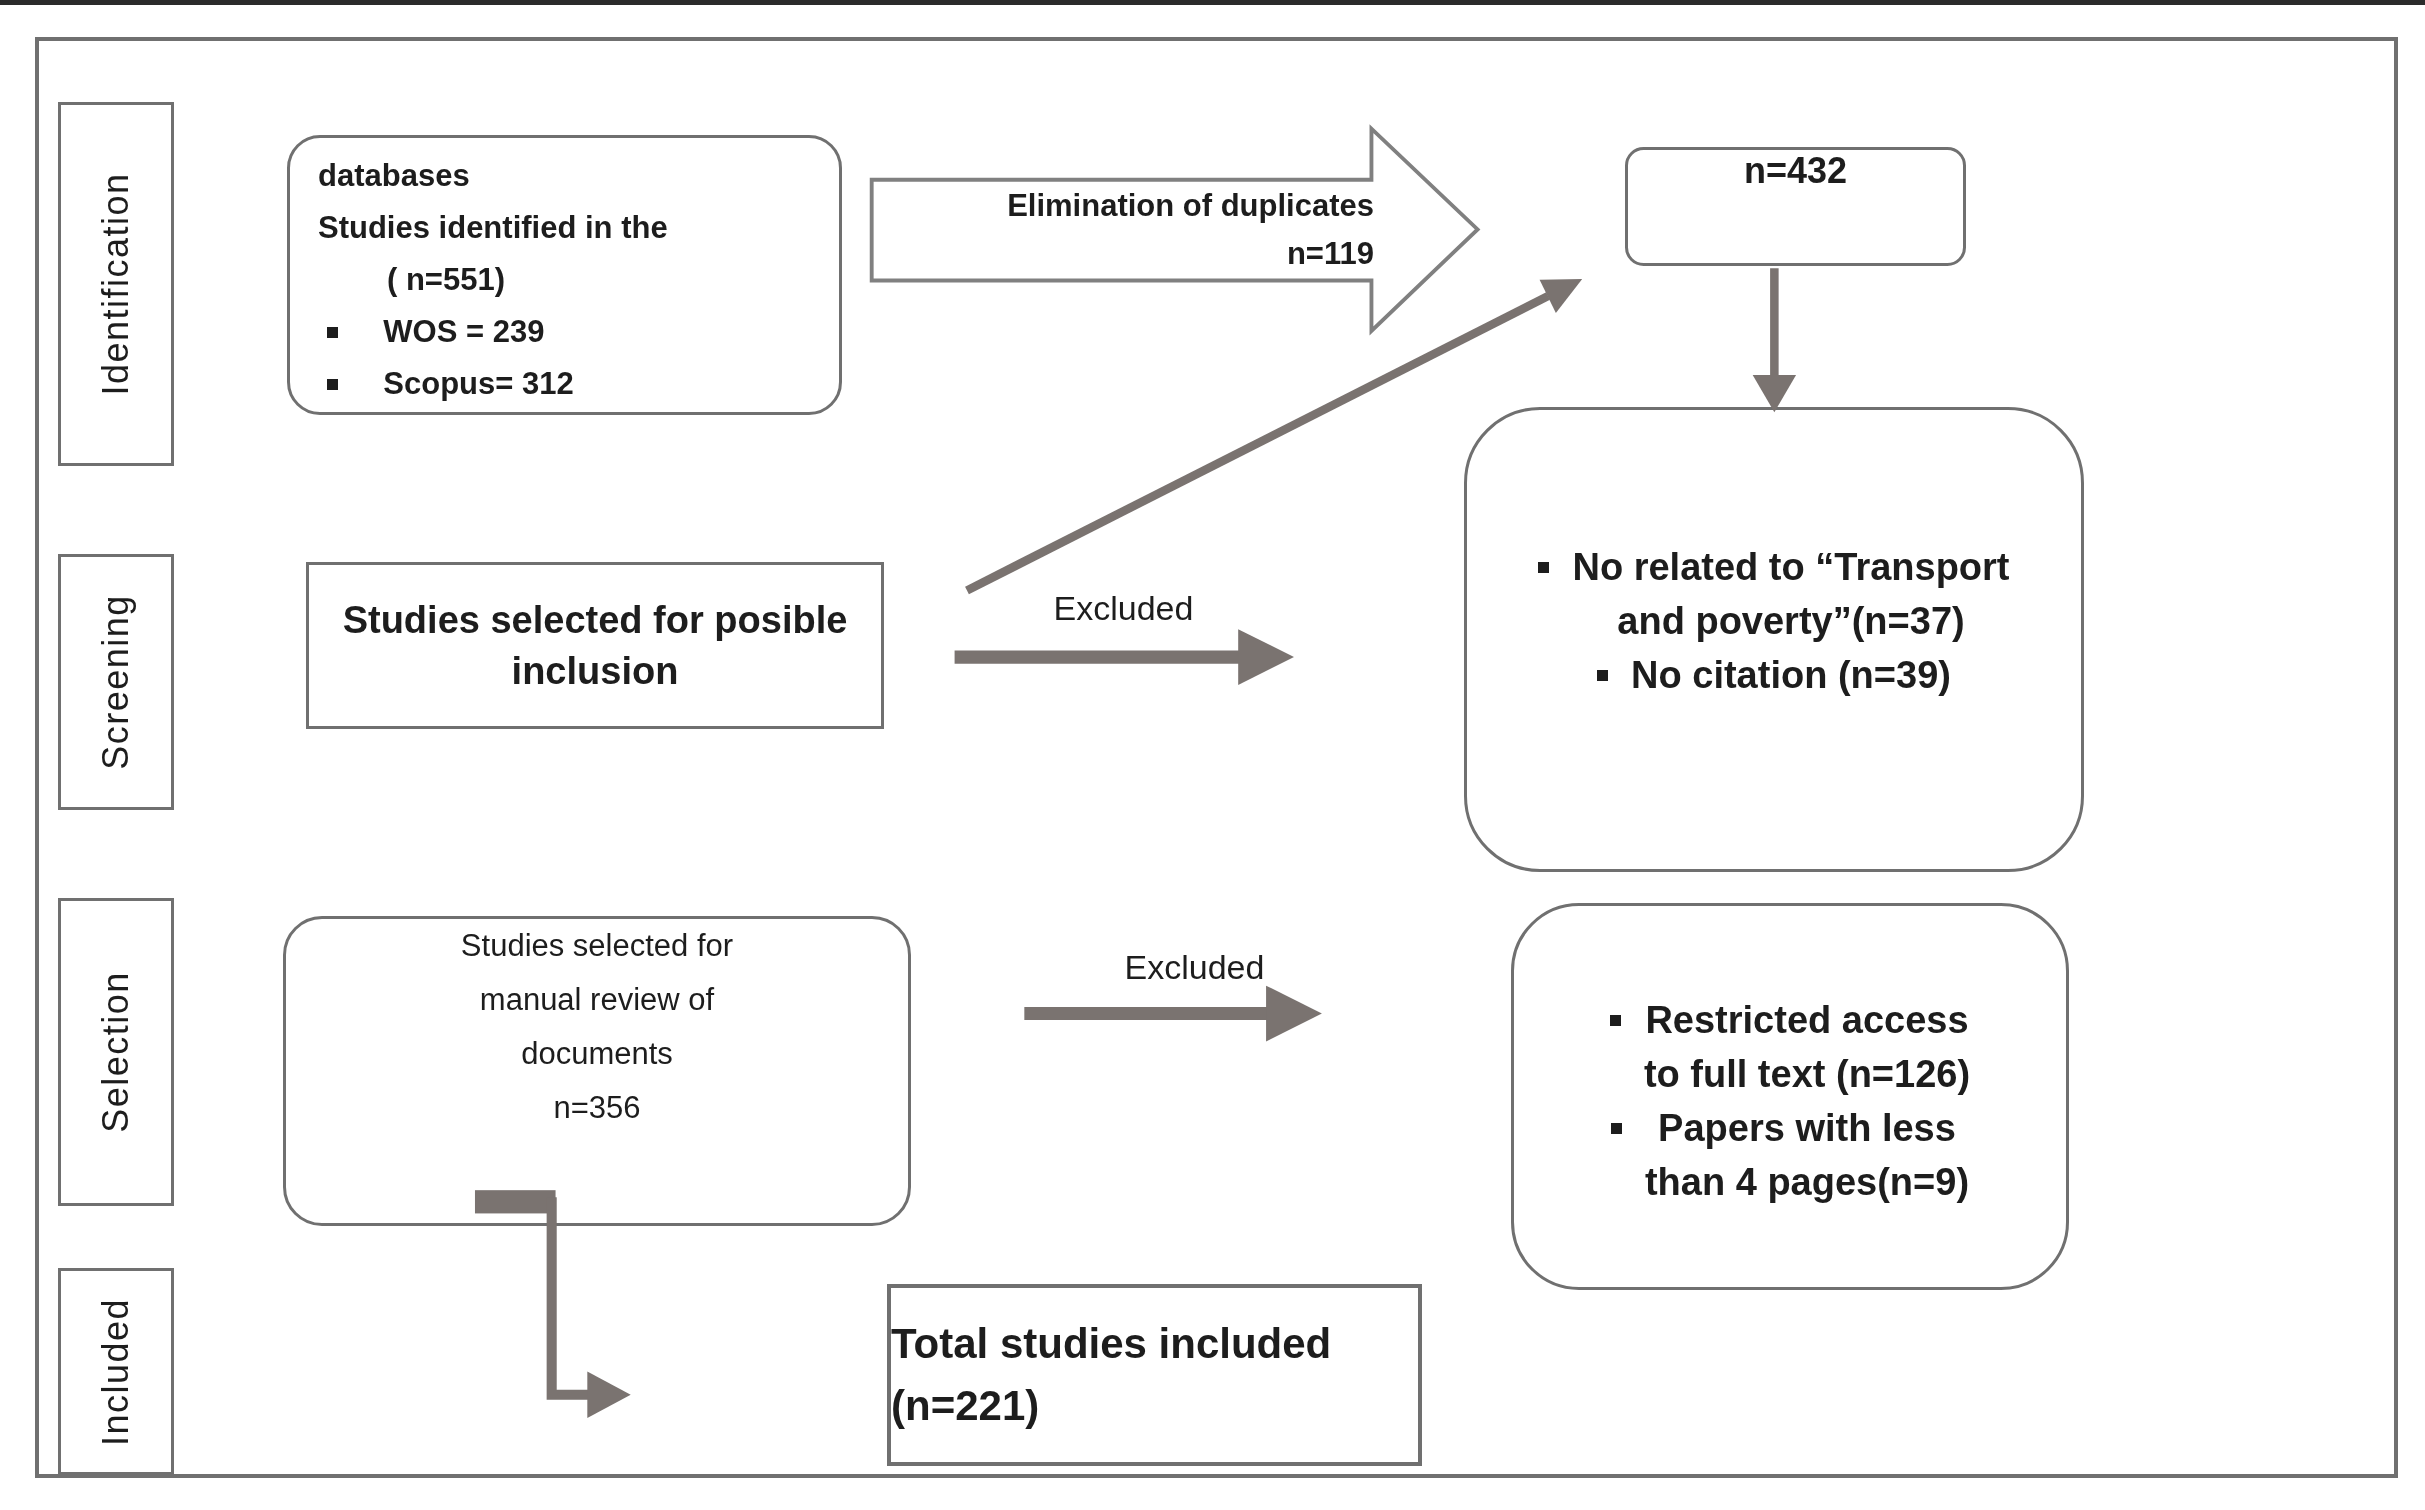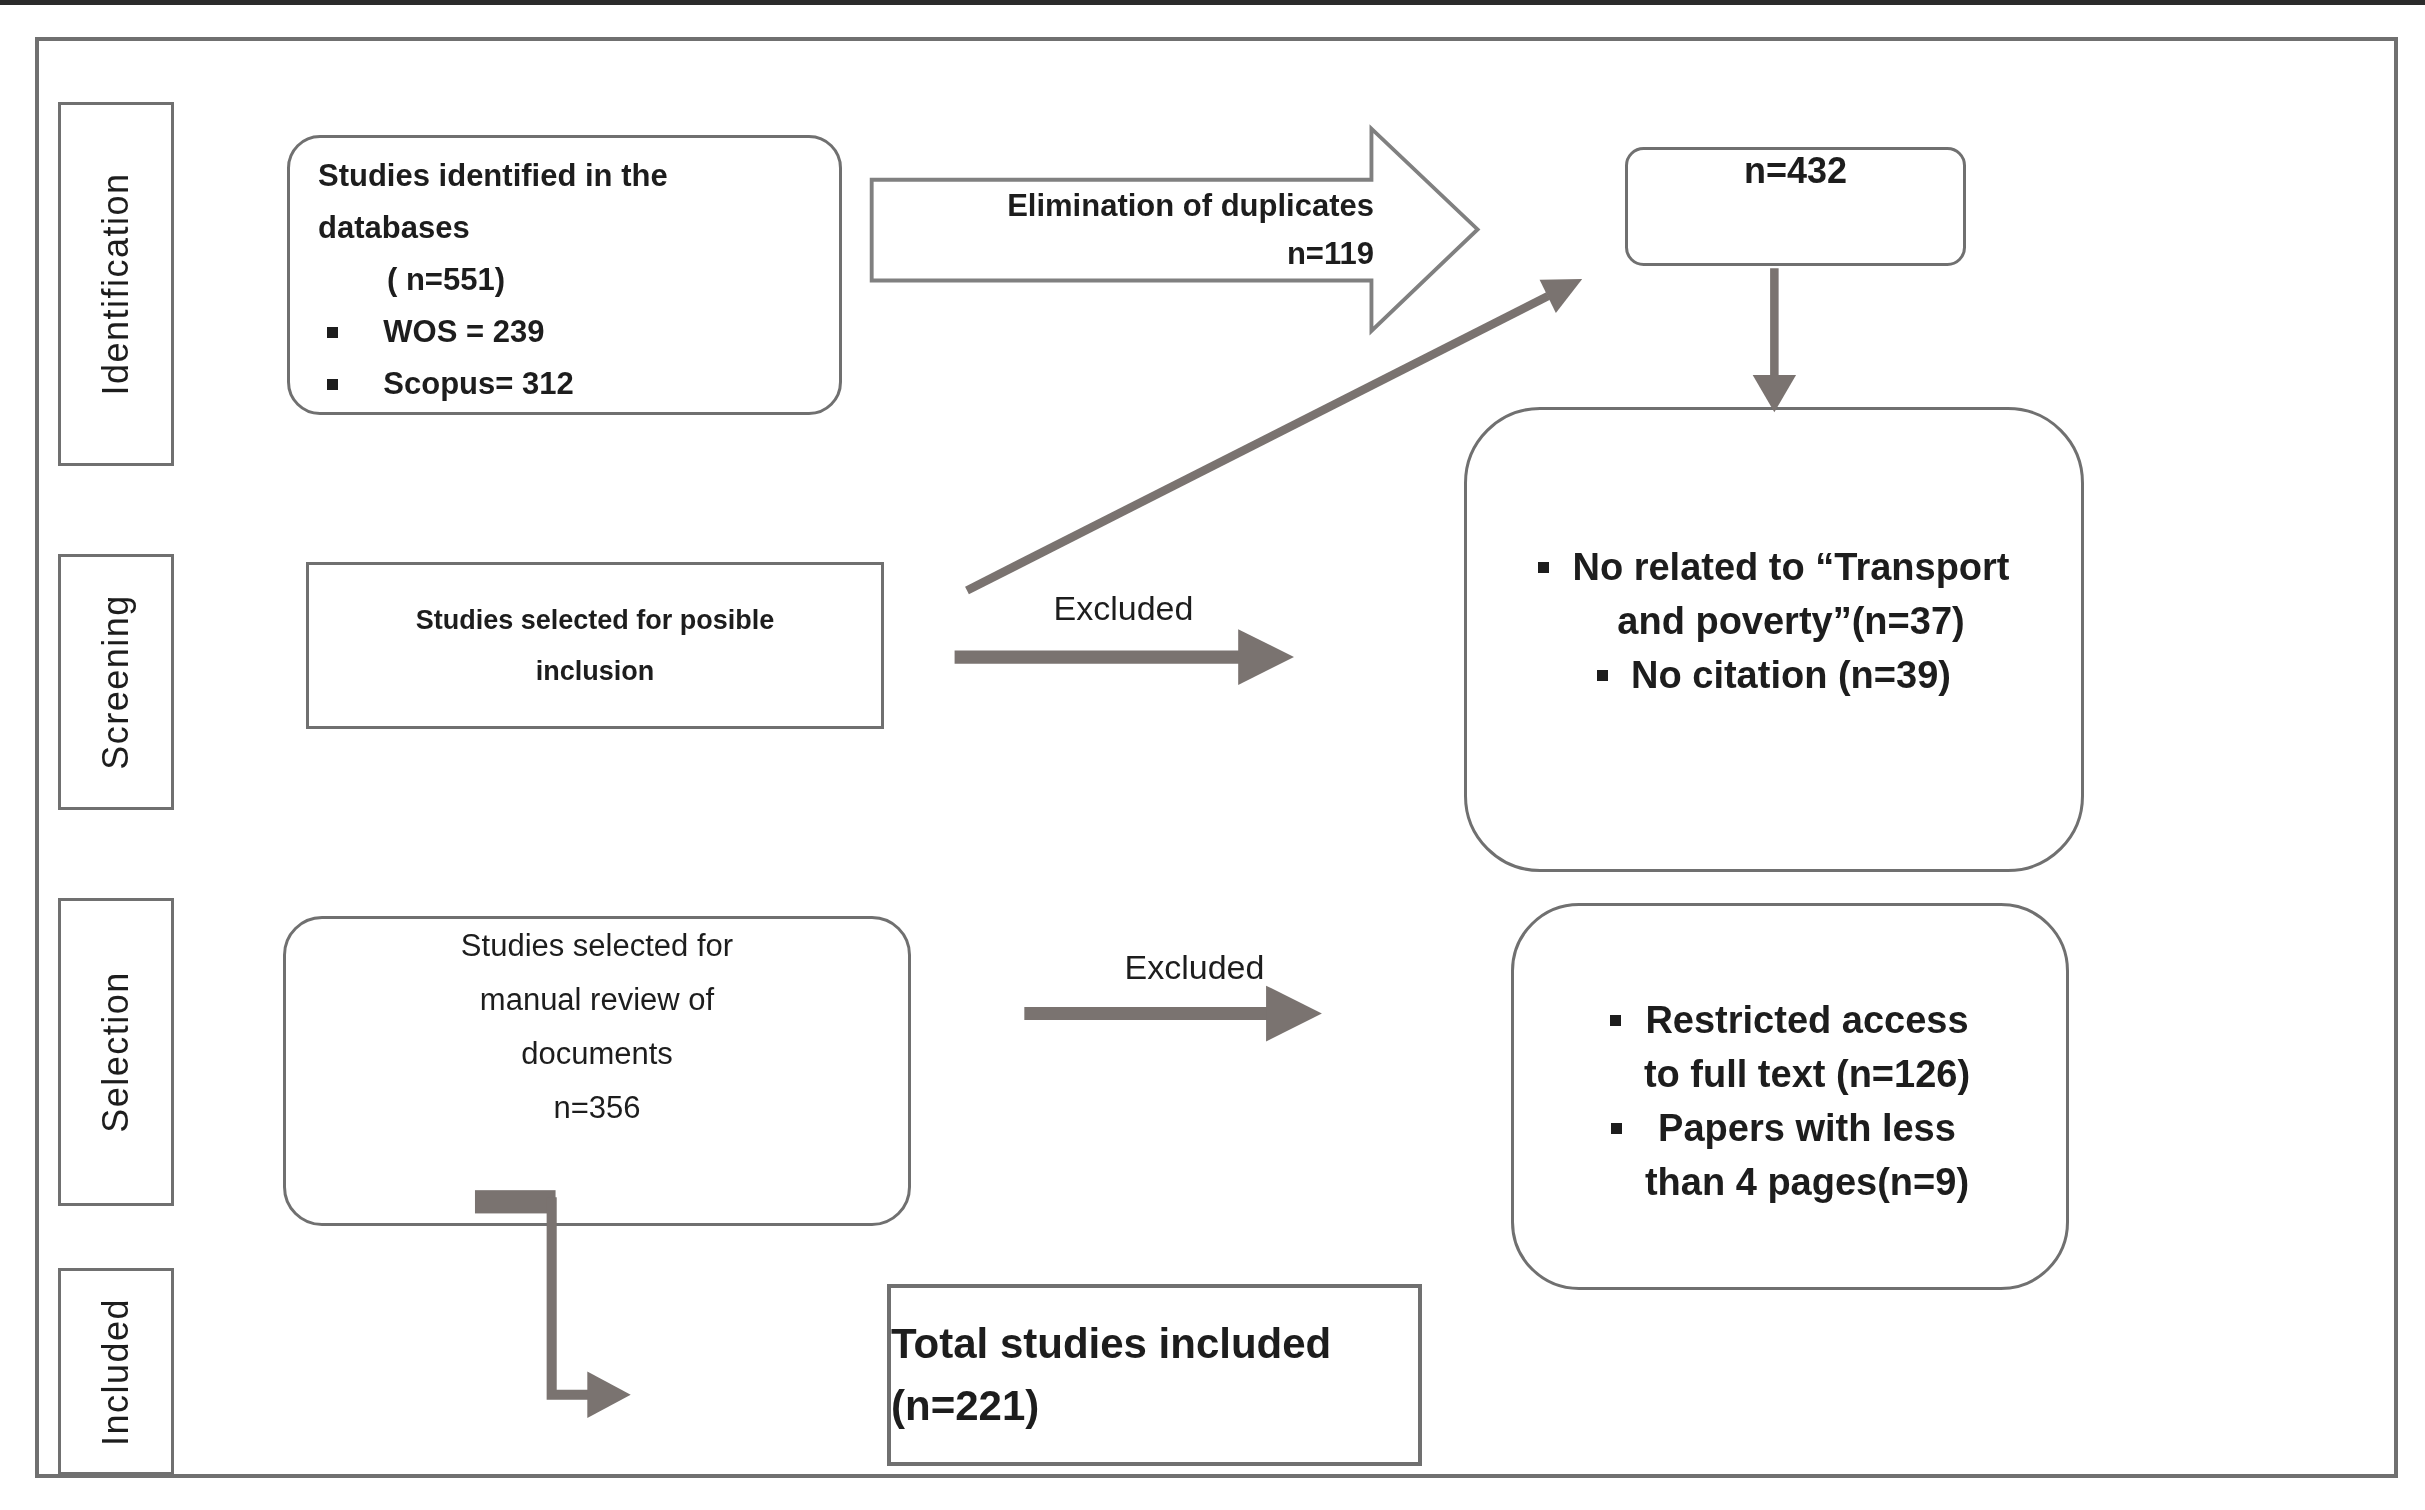--- a/index.html
+++ b/index.html
@@ -30,21 +30,21 @@
   .sq{width:11px;height:11px;background:#1d1d1d;flex:0 0 auto;}
 
   #blockarrow-text{left:872px;top:178px;width:502px;height:103px;display:flex;flex-direction:column;
                    justify-content:center;align-items:flex-end;font-size:31px;font-weight:700;
                    line-height:48px;z-index:4;}
 
   #n432-box{left:1625px;top:147px;width:341px;height:119px;border-radius:18.6px;display:flex;
             justify-content:center;font-size:36px;font-weight:700;}
 
   #screening-box{left:306px;top:562px;width:578px;height:167px;display:flex;flex-direction:column;
-                 align-items:center;justify-content:center;font-size:27px;font-weight:700;line-height:51px;}
+                 align-items:center;justify-content:center;font-size:38px;font-weight:700;line-height:51px;}
 
   .excluded-label{width:263px;text-align:center;font-size:34px;font-weight:400;z-index:4;}
   #excluded1{left:992px;top:589px;}
   #excluded2{left:1063px;top:948px;}
 
   .reasons{border-width:3.1px;}
   #excludedbox1{left:1464px;top:407px;width:620px;height:465px;border-radius:76px;padding-top:130px;}
   #excludedbox2{left:1511px;top:903px;width:558px;height:387px;border-radius:68px;padding-top:87px;}
   .crow{display:flex;justify-content:center;gap:23px;font-size:38px;font-weight:700;
         line-height:54px;align-items:flex-start;}
@@ -74,22 +74,22 @@
   <span>Screening</span>
 </div>
 <div class="abs stage" id="stage-selection">
   <span>Selection</span>
 </div>
 <div class="abs stage" id="stage-included">
   <span>Included</span>
 </div>
 
 <div class="abs box" id="identified-box">
+  <div>databases</div>
   <div>Studies identified in the</div>
-  <div>databases</div>
   <div class="indent">( n=551)</div>
   <div class="brow">
     <span class="sq"></span>
     <span>WOS = 239</span>
   </div>
   <div class="brow">
     <span class="sq"></span>
     <span>Scopus= 312</span>
   </div>
 </div>

